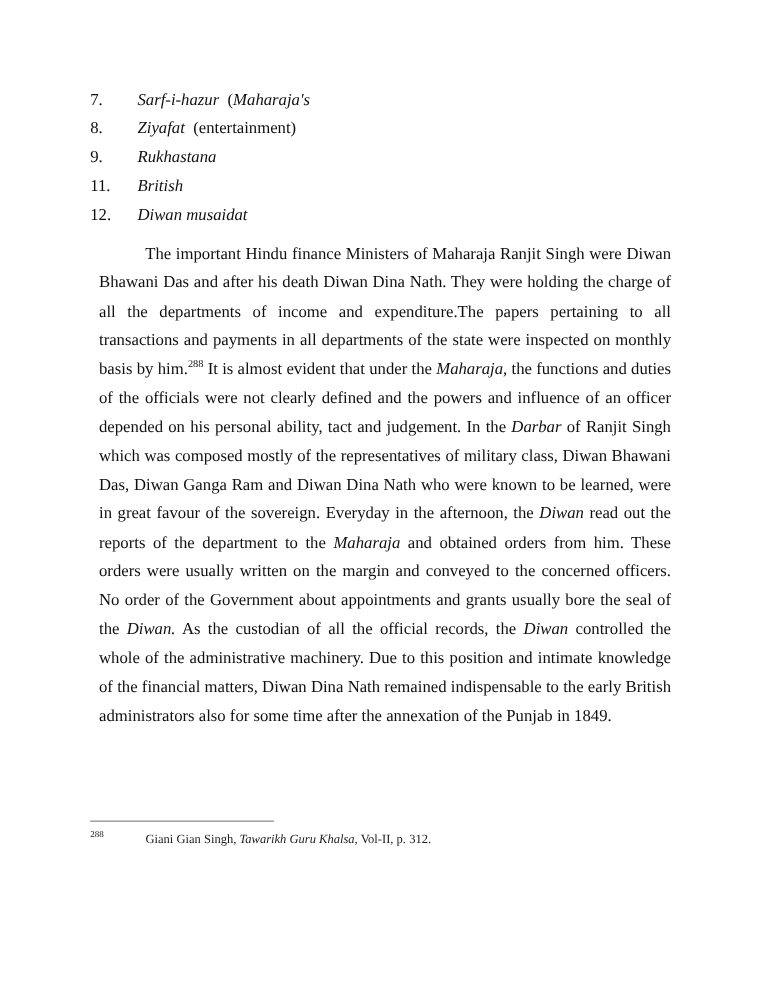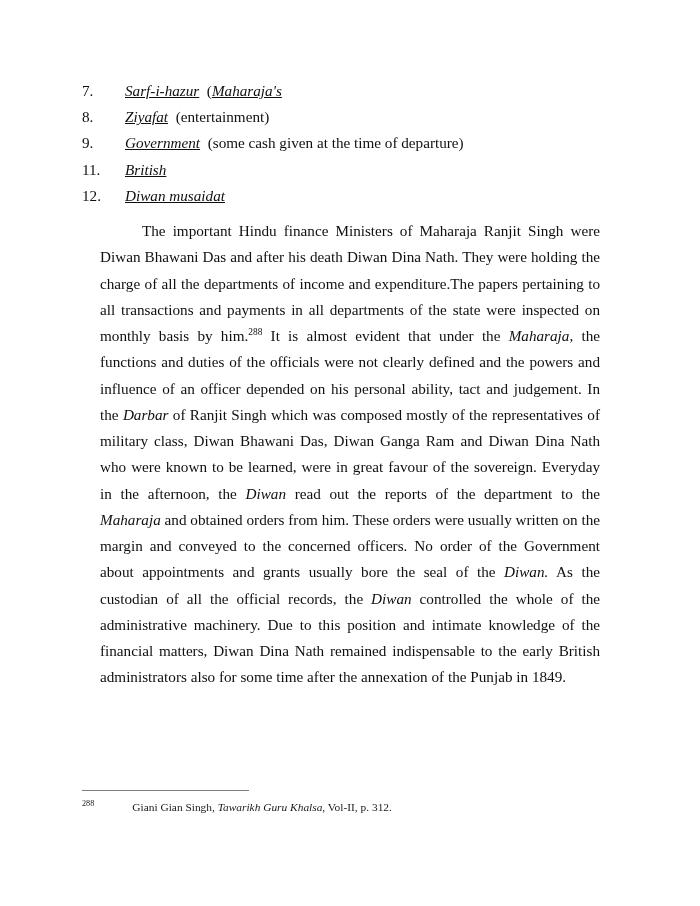--- a/index.html
+++ b/index.html
@@ -42,52 +42,51 @@
     white-space: nowrap;
   }
   .num-idx {
     display: inline-block;
     width: 43px;
     flex: 0 0 43px;
     font-style: normal;
   }
   .num-term {
     font-style: italic;
-    text-decoration: underline;
   }
   .num-gloss {
     font-style: normal;
   }
   .gap-wide { white-space: pre; }
 
   
   .para {
     font-size: 15.2px;
     line-height: 26.25px;
     text-align: justify;
     text-justify: inter-word;
-    margin: 18px;
+    margin: 8px;
     hyphens: none;
   }
   .para-first {
     margin-top: 9px;
     text-indent: 42px;
   }
   .para i { font-style: italic; }
   sup.fn-ref {
     font-size: 9.4px;
     vertical-align: super;
     line-height: 0;
   }
 
   
   .footnote-area {
     position: absolute;
     left: 82px;
-    top: 790px;
+    top: 746px;
     width: 536px;
   }
   .fn-rule {
     width: 167px;
     height: 0;
     border-top: 1.5px solid #7d7d7d;
     margin: 0 0 9px 0;
   }
   .fn-line {
     font-size: 11.4px;
@@ -121,23 +120,22 @@
       <li class="num-item">
         <span class="num-idx">8.</span>
         <span class="num-term">Ziyafat</span>
         <span class="gap-wide">  </span>
         <span class="num-gloss">(entertainment)</span>
         <span class="num-term"></span>
         <span class="num-gloss"></span>
       </li>
       <li class="num-item">
         <span class="num-idx">9.</span>
-        <span class="num-term">Government</span>
+        <span class="num-term">Rukhastana</span>
         <span class="gap-wide">  </span>
-        <span class="num-gloss">(some cash given at the time of departure)</span>
         <span class="num-term"></span>
         <span class="num-gloss"></span>
       </li>
       <li class="num-item">
         <span class="num-idx">11.</span>
         <span class="num-term">British</span>
         <span class="gap-wide">  </span>
         <span class="num-term"></span>
         <span class="num-gloss"></span>
       </li>

